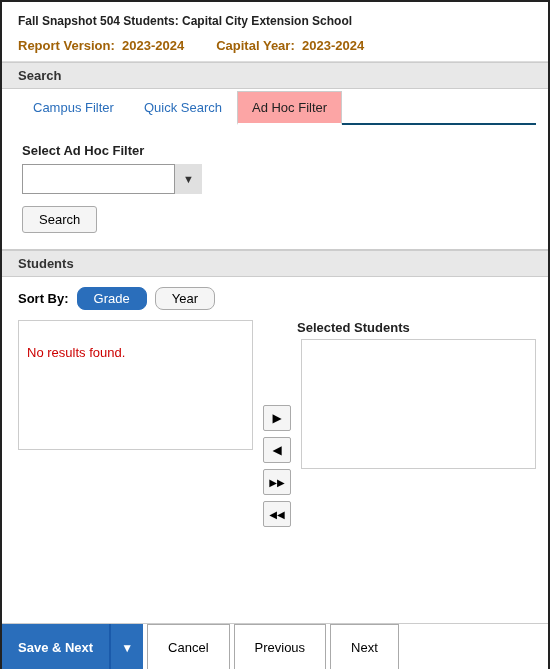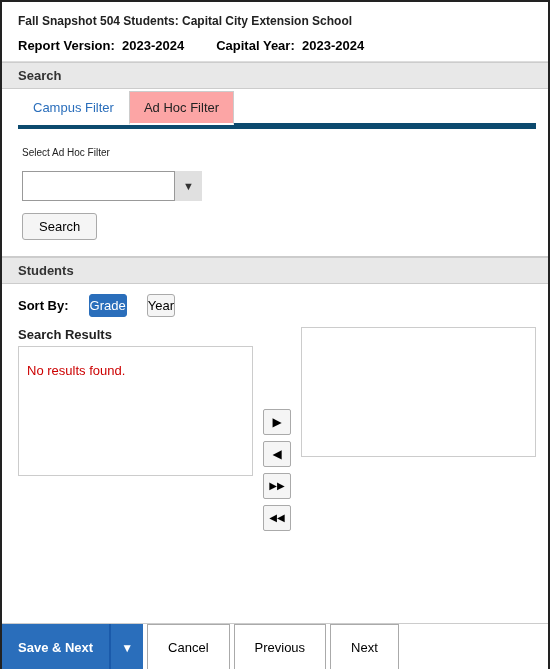--- a/index.html
+++ b/index.html
@@ -28,40 +28,40 @@
       font-weight: bold;
       color: #222;
       margin-bottom: 8px;
       line-height: 1.3;
     }
     .header-meta {
       display: flex;
       gap: 32px;
       font-size: 13px;
       font-weight: bold;
-      color: #000000;
+      color: #a16207;
     }
     
     .section-label {
       background: #e8e8e8;
       padding: 5px 16px;
       font-weight: bold;
       font-size: 13px;
       color: #333;
       border-top: 1px solid #ccc;
       border-bottom: 1px solid #ccc;
     }
     .search-area {
       padding: 0 16px 12px 16px;
       border-bottom: 1px solid #ccc;
     }
     
     .tabs {
       display: flex;
-      border-bottom: 6px solid #0c4a6e;
+      border-bottom: 2px solid #0c4a6e;
       margin-bottom: 14px;
       gap: 0;
     }
     .tab {
       padding: 8px 14px;
       cursor: pointer;
       font-size: 13px;
       color: #2a6ebb;
       border: 1px solid transparent;
       border-bottom: none;
@@ -75,23 +75,23 @@
       border-bottom: 2px solid #fff;
       background: #fca5a5;
       font-weight: normal;
       z-index: 1;
     }
     
     .filter-content {
       padding: 4px 0 4px 4px;
     }
     .filter-label {
-      font-weight: normal;
-      font-size: 10px;
-      margin-bottom: 13px;
+      font-weight: bold;
+      font-size: 13px;
+      margin-bottom: 6px;
       color: #222;
     }
     .filter-select-wrapper {
       position: relative;
       display: inline-block;
       width: 180px;
       margin-bottom: 12px;
     }
     .filter-select {
       width: 100%;
@@ -130,32 +130,32 @@
     
     .students-area {
       flex: 1;
       padding: 10px 16px;
       display: flex;
       flex-direction: column;
     }
     .sort-row {
       display: flex;
       align-items: center;
-      gap: 20px;
+      gap: 8px;
       margin-bottom: 10px;
       font-size: 13px;
       font-weight: bold;
     }
     .sort-btn {
-      padding: 3px 0;
+      padding: 3px 16px;
       border: 1px solid #aaa;
       background: #f5f5f5;
       font-size: 13px;
       cursor: pointer;
-      border-radius: 3px;
+      border-radius: 8px;
     }
     .sort-btn.active {
       background: #2a6ebb;
       color: #fff;
       border-color: #2a6ebb;
     }
     .results-row {
       display: flex;
       gap: 0;
       flex: 1;
@@ -166,21 +166,21 @@
     .results-col-label {
       font-weight: bold;
       font-size: 13px;
       margin-bottom: 4px;
       color: #222;
     }
     .results-list {
       border: 1px solid #ccc;
       min-height: 130px;
       background: #fff;
-      padding: 16px 8px;
+      padding: 24px 8px;
       font-size: 13px;
       color: #c00;
       margin-right: 4px;
     }
     .transfer-col {
       display: flex;
       flex-direction: column;
       align-items: center;
       justify-content: center;
       gap: 6px;
@@ -273,20 +273,23 @@
   </div>
 
   <div class="section-label">Search</div>
 
   <div class="search-area">
 
     <div class="tabs">
       <div class="tab">
         <span>Campus Filter</span>
       </div>
+      <div class="tab">
+        <span>Quick Search</span>
+      </div>
       <div class="tab active">
         <span>Ad Hoc Filter</span>
       </div>
     </div>
 
     <div class="filter-content">
       <div class="filter-label">Select Ad Hoc Filter</div>
       <div class="filter-select-wrapper">
         <select class="filter-select">
           <option value=""></option>
@@ -304,21 +307,20 @@
 
     <div class="sort-row">
       <span>Sort By:</span>
       <button class="sort-btn active">Grade</button>
       <button class="sort-btn">Year</button>
     </div>
 
     <div class="results-row">
 
       <div class="results-col">
-        <div class="results-col-label">Search Results</div>
         <div class="results-list">
           <span>No results found.</span>
         </div>
       </div>
 
       <div class="transfer-col">
         <button class="transfer-btn">
           <span>▶</span>
         </button>
         <button class="transfer-btn">
@@ -326,20 +328,21 @@
         </button>
         <button class="transfer-btn">
           <span style="font-size:10px;">▶▶</span>
         </button>
         <button class="transfer-btn">
           <span style="font-size:10px;">◀◀</span>
         </button>
       </div>
 
       <div class="selected-col">
+        <div class="results-col-label">Selected Students</div>
         <div class="selected-list"></div>
       </div>
     </div>
   </div>
 
   <div class="footer">
     <div class="save-next-wrapper">
       <button class="save-next-btn">Save &amp; Next</button>
       <button class="save-next-dropdown">
         <span>▼</span>

